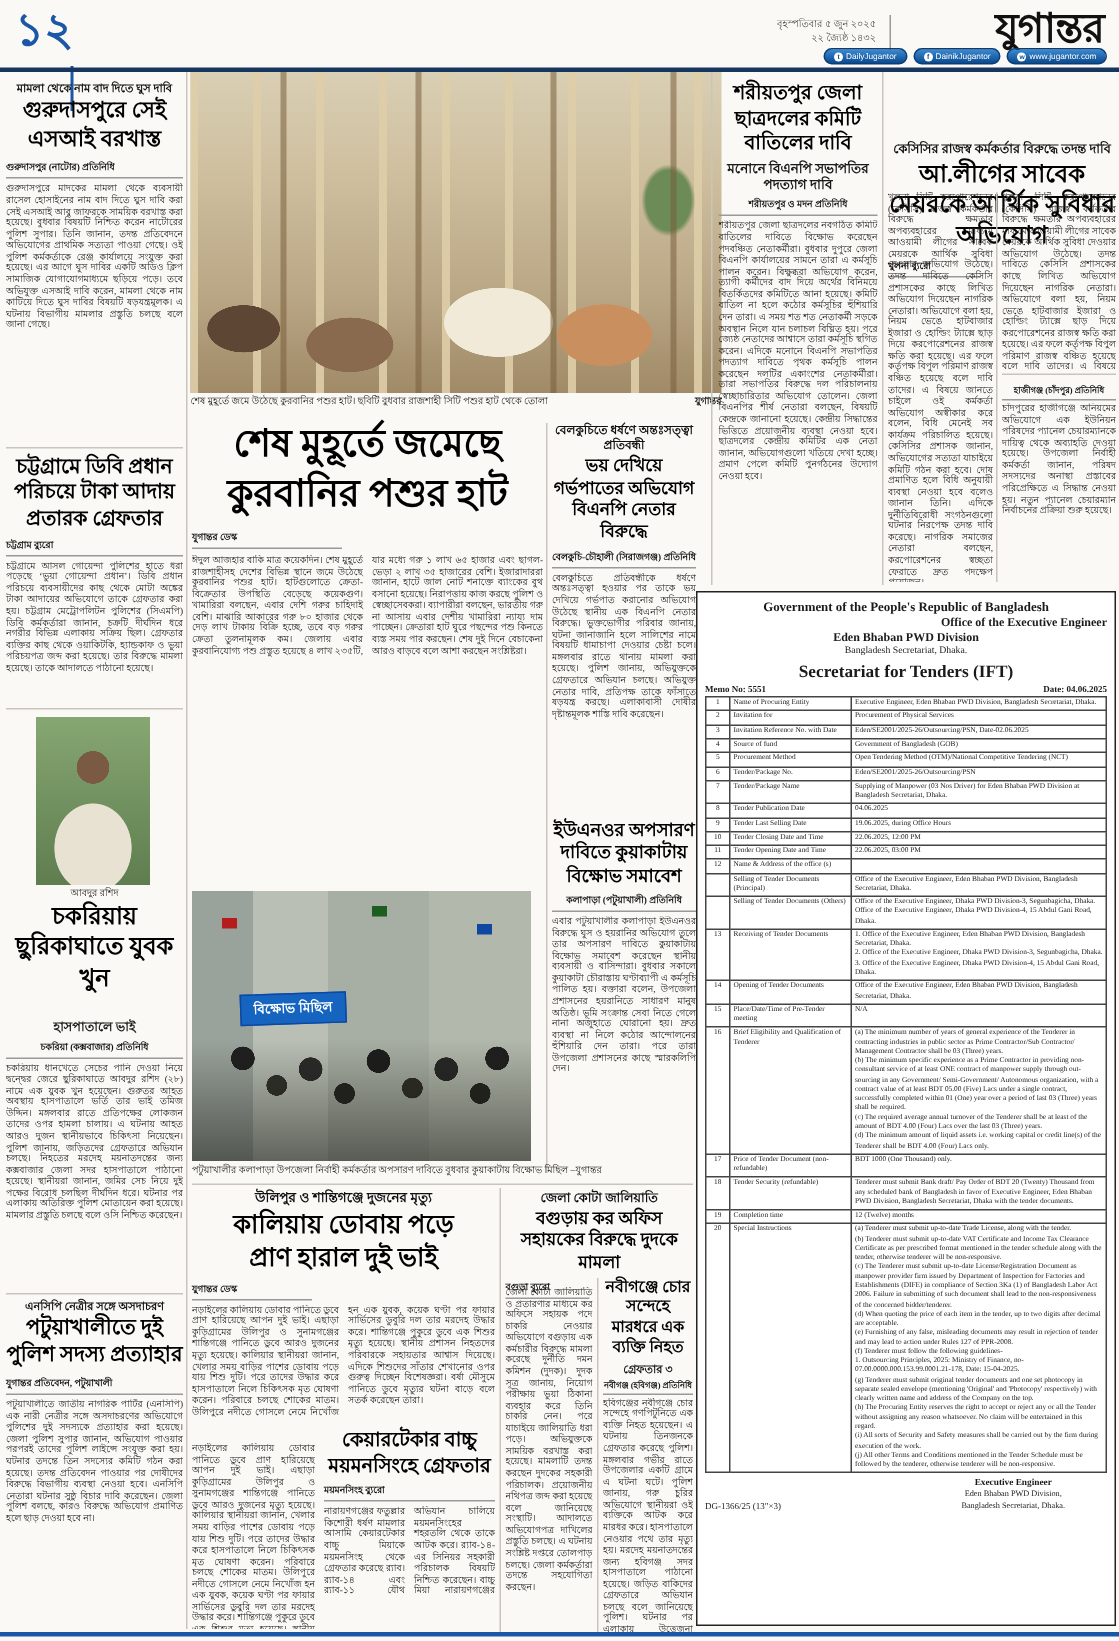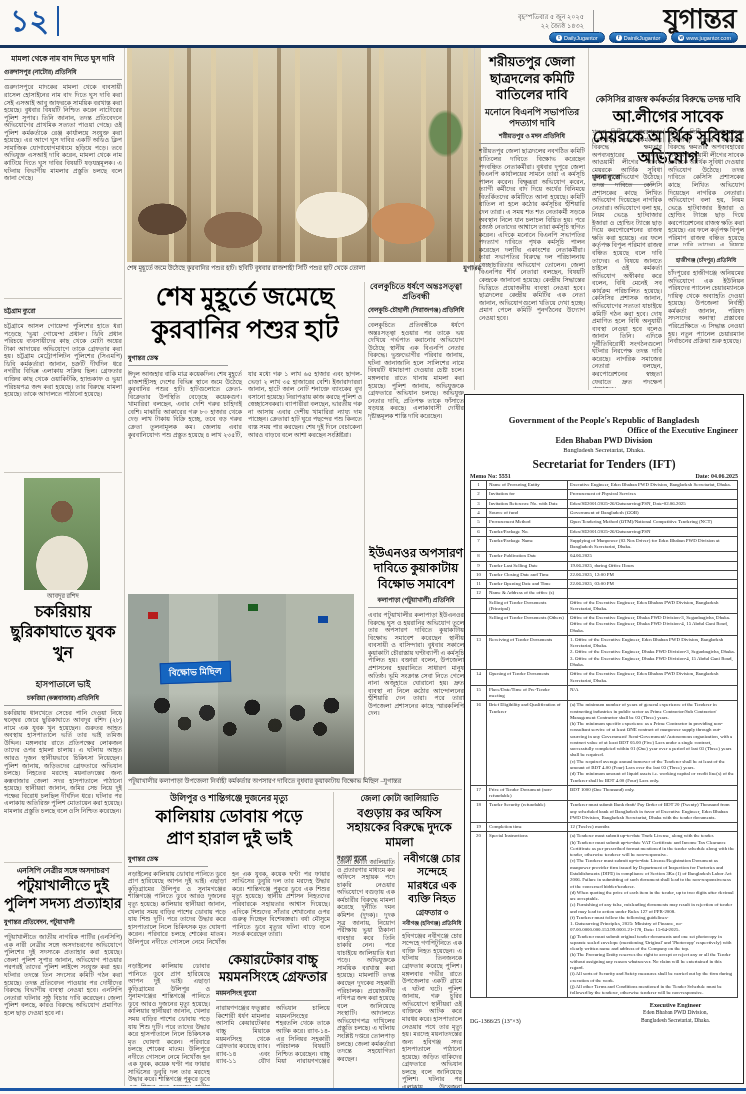--- a/index.html
+++ b/index.html
@@ -1,20 +1,20 @@
 <!DOCTYPE html>
 <html><head>
 <meta charset="utf-8">
 <style>
   html,body{margin:0;padding:0;}
   body{background:#e8e6e1;font-family:"Liberation Serif", serif;}
   #page{position:relative;width:746px;height:1094px;margin:0 auto;background:#fbf9f5;overflow:hidden;color:#1a1a1a;}
 
   
-  .mast-left{position:absolute;left:10px;top:6px;display:flex;align-items:flex-start;gap:8px;}
+  .mast-left{position:absolute;left:10px;top:6px;display:flex;align-items:flex-end;gap:8px;flex-direction:column;}
   .pagenum{font-size:30px;font-weight:700;color:#1b57a6;line-height:1;}
   .mast-sep{width:2px;height:30px;background:#1b57a6;}
   .section-title{font-size:29px;font-weight:700;color:#174f9e;line-height:1;letter-spacing:.5px;}
   .mast-dates{position:absolute;right:162px;top:12px;text-align:right;font-size:6.5px;color:#4a4a4a;line-height:1.45;}
   .mast-vline{position:absolute;right:152px;top:10px;width:1px;height:24px;background:#999;}
   .logo{position:absolute;right:10px;top:6px;font-size:27px;font-weight:700;color:#111;line-height:1;letter-spacing:-.5px;}
   .badges{position:absolute;right:8px;top:32px;display:flex;gap:4px;}
   .badge{display:flex;align-items:center;gap:2px;background:linear-gradient(#3b8ad1,#0b4a8f);color:#fff;font-family:"Liberation Sans",sans-serif;font-size:5.5px;border-radius:7px;padding:1.5px 6px;border:1px solid #0a3d77;}
   .badge .bicon{display:inline-block;width:6px;height:6px;border-radius:50%;background:#fff;color:#0b4a8f;font-size:4.5px;font-weight:700;text-align:center;line-height:6px;}
   .hdr-rule{position:absolute;left:0;top:45px;width:746px;height:3px;background:#16355f;}
@@ -58,21 +58,21 @@
     radial-gradient(circle 7px at 25% 72%, #30302a 97%, transparent),
     radial-gradient(circle 7px at 45% 75%, #23231f 97%, transparent),
     radial-gradient(circle 7px at 65% 73%, #2d2d26 97%, transparent),
     radial-gradient(circle 7px at 85% 75%, #23231f 97%, transparent),
     linear-gradient(90deg, #9aa39b 0 18%, #b9bfb4 18% 40%, #a7aea3 40% 70%, #b2b8ab 70% 100%),
     linear-gradient(#cfd6cd, #9aa39b);}
   #protest-photo .flag{position:absolute;width:10px;height:7px;}
   #protest-photo .banner{position:absolute;left:14%;top:38%;transform:rotate(-2deg);background:#1565c0;color:#fff;font-size:9px;font-weight:700;padding:2px 8px;border:1px solid #0d47a1;font-family:"Liberation Sans",sans-serif;}
 
   
-  #tender{position:absolute;left:464px;top:394px;width:280px;height:690px;background:#fff;border:1.5px solid #222;padding:20px 5px;box-sizing:border-box;overflow:hidden;font-family:"Liberation Serif",serif;}
+  #tender{position:absolute;left:464px;top:394px;width:280px;height:690px;background:#fff;border:1.5px solid #222;padding:4px 5px;box-sizing:border-box;overflow:hidden;font-family:"Liberation Serif",serif;}
   #tender .th1{font-size:8.6px;font-weight:700;text-align:center;line-height:1.25;}
   #tender .th2{font-size:8px;font-weight:700;text-align:right;line-height:1.25;}
   #tender .th3{font-size:8px;font-weight:700;text-align:center;line-height:1.25;}
   #tender .th4{font-size:6.5px;text-align:center;line-height:1.3;}
   #tender .ttitle{font-size:11.5px;font-weight:700;text-align:center;margin:4px 0 3px;}
   #tender .memo-row{display:flex;justify-content:space-between;font-size:6px;font-weight:700;margin-bottom:1px;}
   #tender table{width:100%;border-collapse:collapse;}
   #tender td{border:.6px solid #444;font-size:4.9px;line-height:1.28;padding:1px 2px;vertical-align:top;}
   #tender td.t-sl{width:11px;text-align:center;}
   #tender td.t-label{width:76px;}
@@ -108,27 +108,29 @@
       </span>
     <span class="badge">
         <span class="bicon">w</span>
         <span>www.jugantor.com</span>
       </span>
   </div>
   <div class="hdr-rule"></div>
 
   <div class="art" style="left:4px;top:54px;width:118px;">
     <div class="kicker" style="font-size:7.5px;">মামলা থেকে নাম বাদ দিতে ঘুস দাবি</div>
+    <div class="hl" style="font-size:14.5px;margin-top:2px;">গুরুদাসপুরে সেই এসআই বরখাস্ত</div>
     <div class="byline" style="margin-top:3px;">গুরুদাসপুর (নাটোর) প্রতিনিধি</div>
     <div class="body-txt" style="margin-top:3px;height:168px;">গুরুদাসপুরে মাদকের মামলা থেকে ব্যবসায়ী রাসেল হোসাইনের নাম বাদ দিতে ঘুস দাবি করা সেই এসআই আবু জাফরকে সাময়িক বরখাস্ত করা হয়েছে। বুধবার বিষয়টি নিশ্চিত করেন নাটোরের পুলিশ সুপার। তিনি জানান, তদন্ত প্রতিবেদনে অভিযোগের প্রাথমিক সত্যতা পাওয়া গেছে। ওই পুলিশ কর্মকর্তাকে রেঞ্জ কার্যালয়ে সংযুক্ত করা হয়েছে। এর আগে ঘুস দাবির একটি অডিও ক্লিপ সামাজিক যোগাযোগমাধ্যমে ছড়িয়ে পড়ে। তবে অভিযুক্ত এসআই দাবি করেন, মামলা থেকে নাম কাটিয়ে দিতে ঘুস দাবির বিষয়টি ষড়যন্ত্রমূলক। এ ঘটনায় বিভাগীয় মামলার প্রস্তুতি চলছে বলে জানা গেছে।</div>
   </div>
 
   <div class="divider" style="left:4px;top:298px;width:118px;height:1px;"></div>
 
   <div class="art" style="left:4px;top:302px;width:118px;">
+    <div class="hl" style="font-size:13.5px;">চট্টগ্রামে ডিবি প্রধান পরিচয়ে টাকা আদায় প্রতারক গ্রেফতার</div>
     <div class="byline" style="margin-top:3px;">চট্টগ্রাম ব্যুরো</div>
     <div class="body-txt" style="margin-top:3px;height:96px;">চট্টগ্রামে আসল গোয়েন্দা পুলিশের হাতে ধরা পড়েছে ‘ভুয়া গোয়েন্দা প্রধান’। ডিবি প্রধান পরিচয়ে ব্যবসায়ীদের কাছ থেকে মোটা অঙ্কের টাকা আদায়ের অভিযোগে তাকে গ্রেফতার করা হয়। চট্টগ্রাম মেট্রোপলিটন পুলিশের (সিএমপি) ডিবি কর্মকর্তারা জানান, চক্রটি দীর্ঘদিন ধরে নগরীর বিভিন্ন এলাকায় সক্রিয় ছিল। গ্রেফতার ব্যক্তির কাছ থেকে ওয়াকিটকি, হ্যান্ডকাফ ও ভুয়া পরিচয়পত্র জব্দ করা হয়েছে। তার বিরুদ্ধে মামলা হয়েছে। তাকে আদালতে পাঠানো হয়েছে।</div>
   </div>
 
   <div class="divider" style="left:4px;top:472px;width:118px;height:1px;"></div>
 
   <div class="photo" id="portrait-photo" style="left:24px;top:478px;width:76px;height:112px;"></div>
   <div class="caption" style="position:absolute;left:4px;top:592px;width:118px;text-align:center;">আবদুর রশিদ</div>
 
   <div class="art" style="left:4px;top:602px;width:118px;">
@@ -164,20 +166,21 @@
     <div class="hl" style="font-size:25px;line-height:1.32;">শেষ মুহূর্তে জমেছে
 কুরবানির পশুর হাট</div>
     <div class="byline" style="width:100px;margin-top:6px;">যুগান্তর ডেস্ক</div>
     <div class="body-txt cols2" style="margin-top:4px;height:214px;">ঈদুল আজহার বাকি মাত্র কয়েকদিন। শেষ মুহূর্তে রাজশাহীসহ দেশের বিভিন্ন স্থানে জমে উঠেছে কুরবানির পশুর হাট। হাটগুলোতে ক্রেতা-বিক্রেতার উপস্থিতি বেড়েছে কয়েকগুণ। খামারিরা বলছেন, এবার দেশি গরুর চাহিদাই বেশি। মাঝারি আকারের গরু ৮০ হাজার থেকে দেড় লাখ টাকায় বিক্রি হচ্ছে, তবে বড় গরুর ক্রেতা তুলনামূলক কম। জেলায় এবার কুরবানিযোগ্য পশু প্রস্তুত হয়েছে ৪ লাখ ২৩৫টি, যার মধ্যে গরু ১ লাখ ৬৫ হাজার এবং ছাগল-ভেড়া ২ লাখ ৩৫ হাজারের বেশি। ইজারাদাররা জানান, হাটে জাল নোট শনাক্তে ব্যাংকের বুথ বসানো হয়েছে। নিরাপত্তায় কাজ করছে পুলিশ ও স্বেচ্ছাসেবকরা। ব্যাপারীরা বলছেন, ভারতীয় গরু না আসায় এবার দেশীয় খামারিরা ন্যায্য দাম পাচ্ছেন। ক্রেতারা হাট ঘুরে পছন্দের পশু কিনতে ব্যস্ত সময় পার করছেন। শেষ দুই দিনে বেচাকেনা আরও বাড়বে বলে আশা করছেন সংশ্লিষ্টরা।</div>
   </div>
 
   <div class="divider" style="left:364px;top:282px;width:1px;height:500px;"></div>
 
   <div class="art" style="left:368px;top:282px;width:96px;">
     <div class="kicker">বেলকুচিতে ধর্ষণে অন্তঃসত্ত্বা প্রতিবন্ধী</div>
+    <div class="hl" style="font-size:11.5px;margin-top:2px;">ভয় দেখিয়ে গর্ভপাতের অভিযোগ বিএনপি নেতার বিরুদ্ধে</div>
     <div class="byline c" style="margin-top:2px;">বেলকুচি-চৌহালী (সিরাজগঞ্জ) প্রতিনিধি</div>
     <div class="body-txt" style="margin-top:3px;height:168px;">বেলকুচিতে প্রতিবন্ধীকে ধর্ষণে অন্তঃসত্ত্বা হওয়ার পর তাকে ভয় দেখিয়ে গর্ভপাত করানোর অভিযোগ উঠেছে স্থানীয় এক বিএনপি নেতার বিরুদ্ধে। ভুক্তভোগীর পরিবার জানায়, ঘটনা জানাজানি হলে সালিশের নামে বিষয়টি ধামাচাপা দেওয়ার চেষ্টা চলে। মঙ্গলবার রাতে থানায় মামলা করা হয়েছে। পুলিশ জানায়, অভিযুক্তকে গ্রেফতারে অভিযান চলছে। অভিযুক্ত নেতার দাবি, প্রতিপক্ষ তাকে ফাঁসাতে ষড়যন্ত্র করছে। এলাকাবাসী দোষীর দৃষ্টান্তমূলক শাস্তি দাবি করেছেন।</div>
   </div>
 
   <div class="art" style="left:368px;top:546px;width:96px;">
     <div class="hl" style="font-size:12px;">ইউএনওর অপসারণ দাবিতে কুয়াকাটায় বিক্ষোভ সমাবেশ</div>
     <div class="byline c" style="margin-top:2px;">কলাপাড়া (পটুয়াখালী) প্রতিনিধি</div>
     <div class="body-txt" style="margin-top:3px;height:158px;">এবার পটুয়াখালীর কলাপাড়া ইউএনওর বিরুদ্ধে ঘুস ও হয়রানির অভিযোগ তুলে তার অপসারণ দাবিতে কুয়াকাটায় বিক্ষোভ সমাবেশ করেছেন স্থানীয় ব্যবসায়ী ও বাসিন্দারা। বুধবার সকালে কুয়াকাটা চৌরাস্তায় ঘণ্টাব্যাপী এ কর্মসূচি পালিত হয়। বক্তারা বলেন, উপজেলা প্রশাসনের হয়রানিতে সাধারণ মানুষ অতিষ্ঠ। ভূমি সংক্রান্ত সেবা নিতে গেলে নানা অজুহাতে ঘোরানো হয়। দ্রুত ব্যবস্থা না নিলে কঠোর আন্দোলনের হুঁশিয়ারি দেন তারা। পরে তারা উপজেলা প্রশাসনের কাছে স্মারকলিপি দেন।</div>
   </div>
 

